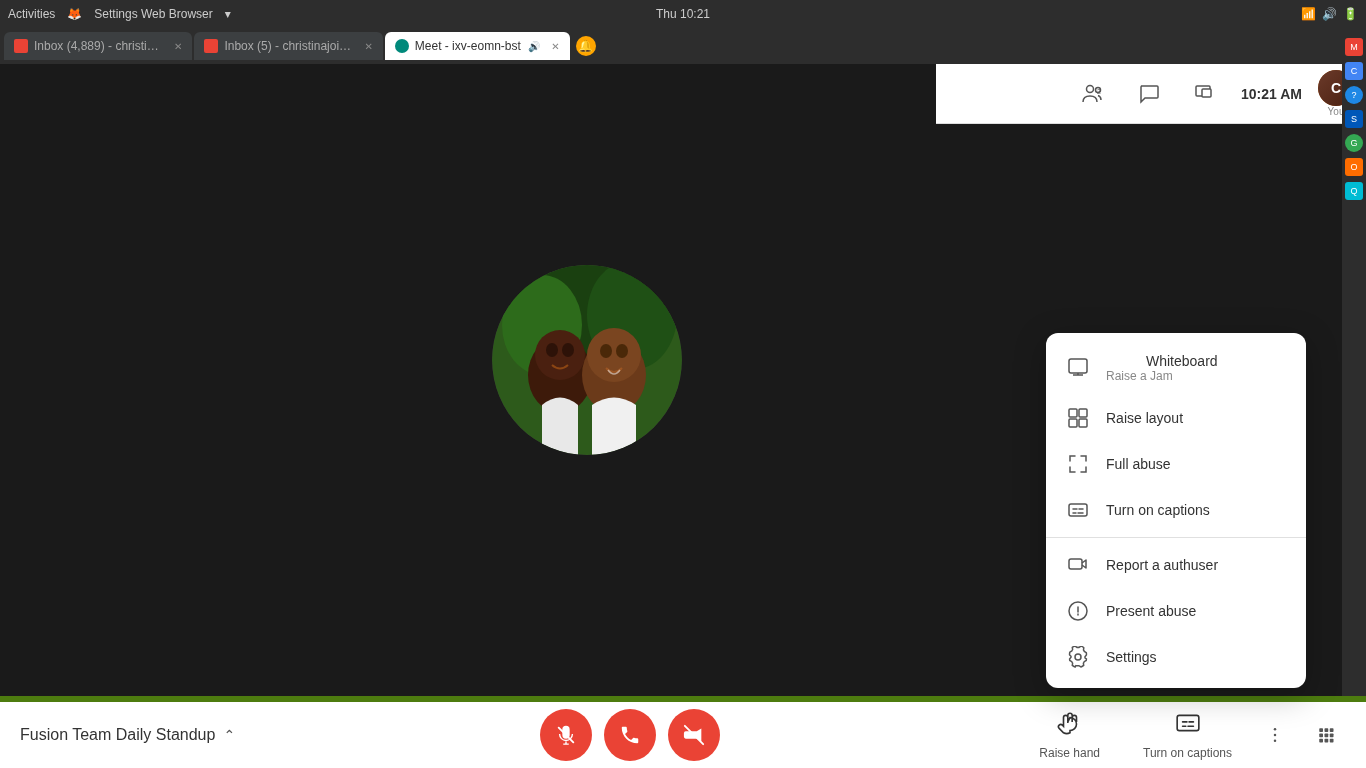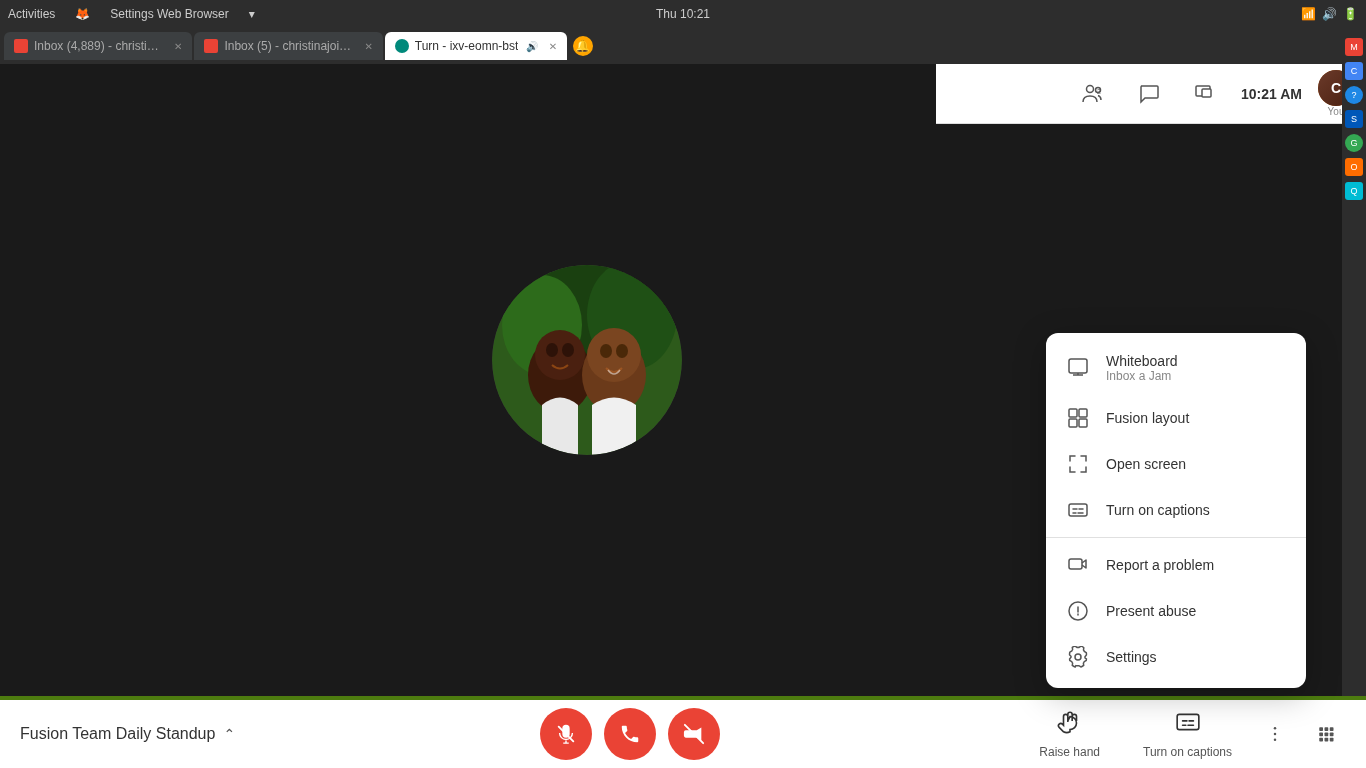--- a/index.html
+++ b/index.html
@@ -3,21 +3,21 @@
   <meta charset="utf-8">
   <style>
     * { margin: 0; padding: 0; box-sizing: border-box; }
     body { width: 1366px; height: 768px; overflow: hidden; font-family: 'Segoe UI', Arial, sans-serif; background: #202124; }
 
     
     .os-bar {
       width: 100%; height: 28px; background: #2d2d2d; display: flex; align-items: center;
       justify-content: space-between; padding: 0 8px; color: #ccc; font-size: 12px;
     }
-    .os-bar-left { display: flex; align-items: center; gap: 20px; }
+    .os-bar-left { display: flex; align-items: center; gap: 12px; }
     .os-bar-center { position: absolute; left: 50%; transform: translateX(-50%); }
     .os-bar-right { display: flex; align-items: center; gap: 6px; margin-left: auto; }
 
     
     .browser-chrome { background: #3c3f41; width: 100%; }
     .tab-bar { display: flex; align-items: center; height: 36px; background: #2d2d2d; padding: 0 4px; gap: 2px; }
     .tab { display: flex; align-items: center; height: 28px; padding: 0 10px; border-radius: 6px 6px 0 0; font-size: 12px; gap: 6px; cursor: pointer; max-width: 200px; }
     .tab.inactive { background: #3c3f41; color: #aaa; }
     .tab.active { background: #ffffff; color: #333; }
     .tab-close { font-size: 10px; color: #888; margin-left: 4px; cursor: pointer; }
@@ -35,21 +35,21 @@
     
     .meet-header { position: absolute; top: 64px; right: 0; height: 60px; width: 430px; background: #fff; display: flex; align-items: center; justify-content: flex-end; padding: 0 12px; gap: 16px; z-index: 10; border-bottom: 1px solid #ddd; }
     .meet-header-btn { width: 40px; height: 40px; background: none; border: none; cursor: pointer; display: flex; align-items: center; justify-content: center; border-radius: 50%; color: #555; }
     .meet-time { font-size: 14px; color: #333; font-weight: 700; }
     .meet-avatar { width: 36px; height: 36px; border-radius: 50%; background: #8B4513; display: flex; align-items: center; justify-content: center; overflow: hidden; position: relative; }
 
     
     .video-area { position: absolute; top: 64px; left: 0; right: 0; bottom: 0; background: #1a1a1a; display: flex; align-items: center; justify-content: center; }
 
     
-    .bottom-bar { position: absolute; bottom: 0; left: 0; right: 0; height: 72px; background: #fff; display: flex; align-items: center; padding: 0 20px; gap: 0; z-index: 20; border-top: 4px solid #4d7c0f; }
+    .bottom-bar { position: absolute; bottom: 0; left: 0; right: 0; height: 72px; background: #fff; display: flex; align-items: center; padding: 0 20px; gap: 0; z-index: 20; border-top: 6px solid #4d7c0f; }
     .meeting-title { font-size: 16px; color: #333; font-weight: 500; display: flex; align-items: center; gap: 8px; min-width: 220px; }
     .meeting-title-chevron { font-size: 14px; color: #555; cursor: pointer; }
     .bottom-controls { display: flex; align-items: center; gap: 12px; flex: 1; justify-content: center; }
     .ctrl-btn { width: 52px; height: 52px; border-radius: 50%; border: none; cursor: pointer; display: flex; align-items: center; justify-content: center; font-size: 20px; }
     .ctrl-btn.red { background: #EA4335; color: #fff; }
     .ctrl-btn.end-call { background: #EA4335; color: #fff; width: 52px; height: 52px; }
     .bottom-right-actions { display: flex; align-items: center; gap: 3px; margin-left: auto; }
     .action-item { display: flex; flex-direction: column; align-items: center; justify-content: center; gap: 4px; padding: 8px 20px; cursor: pointer; border-radius: 8px; }
     .action-item-icon { font-size: 22px; color: #333; }
     .action-item-label { font-size: 12px; color: #555; }
@@ -91,21 +91,21 @@
       <span style="font-size:12px; overflow:hidden; white-space:nowrap; max-width:130px; text-overflow:ellipsis;">Inbox (4,889) - christinall...</span>
       <span class="tab-close">✕</span>
     </div>
     <div class="tab inactive">
       <span class="tab-favicon gmail"></span>
       <span style="font-size:12px; overflow:hidden; white-space:nowrap; max-width:130px; text-overflow:ellipsis;">Inbox (5) - christinajoice...</span>
       <span class="tab-close">✕</span>
     </div>
     <div class="tab active">
       <span class="tab-favicon meet" style="width:14px;height:14px;background:#00897B;border-radius:50%;display:inline-block;"></span>
-      <span style="font-size:12px; overflow:hidden; white-space:nowrap; max-width:130px; text-overflow:ellipsis;">Turn - ixv-eomn-bst</span>
+      <span style="font-size:12px; overflow:hidden; white-space:nowrap; max-width:130px; text-overflow:ellipsis;">Meet - ixv-eomn-bst</span>
       <span style="font-size:10px; color:#888; margin-left:2px;">🔊</span>
       <span class="tab-close">✕</span>
     </div>
     <div style="display:flex;align-items:center;margin-left:4px;">
       <span style="font-size:14px; color:#aaa; background:orange; width:20px; height:20px; border-radius:50%; display:flex; align-items:center; justify-content:center; font-size:12px;">🔔</span>
     </div>
   </div>
 
   <div class="url-bar">
     <button class="nav-btn">‹</button>
@@ -202,44 +202,44 @@
 <div class="context-menu">
 
   <div class="menu-item">
     <span class="menu-item-icon">
       <svg width="22" height="22" viewBox="0 0 22 22" fill="none">
           <rect x="2" y="2" width="18" height="14" rx="2" stroke="#555" stroke-width="1.5"></rect>
           <path d="M6 18h10M11 16v2" stroke="#555" stroke-width="1.5"></path>
         </svg>
     </span>
     <div>
-      <div style="font-size:14px;color:#333;font-weight:500;">Whiteboard</div>
-      <div style="font-size:12px;color:#888;">Inbox a Jam</div>
+      <div style="font-size:14px;color:#333;font-weight:500;margin-left:40px;">Whiteboard</div>
+      <div style="font-size:12px;color:#888;">Raise a Jam</div>
     </div>
   </div>
 
   <div class="menu-item">
     <span class="menu-item-icon">
       <svg width="22" height="22" viewBox="0 0 22 22" fill="none">
           <rect x="2" y="2" width="8" height="8" rx="1" stroke="#555" stroke-width="1.5"></rect>
           <rect x="12" y="2" width="8" height="8" rx="1" stroke="#555" stroke-width="1.5"></rect>
           <rect x="2" y="12" width="8" height="8" rx="1" stroke="#555" stroke-width="1.5"></rect>
           <rect x="12" y="12" width="8" height="8" rx="1" stroke="#555" stroke-width="1.5"></rect>
         </svg>
     </span>
-    <span class="menu-item-text">Fusion layout</span>
+    <span class="menu-item-text">Raise layout</span>
   </div>
 
   <div class="menu-item">
     <span class="menu-item-icon">
       <svg width="22" height="22" viewBox="0 0 22 22" fill="none">
           <path d="M3 8V3h5M3 14v5h5M19 8V3h-5M19 14v5h-5" stroke="#555" stroke-width="1.5" stroke-linecap="round"></path>
         </svg>
     </span>
-    <span class="menu-item-text">Open screen</span>
+    <span class="menu-item-text">Full abuse</span>
   </div>
 
   <div class="menu-item">
     <span class="menu-item-icon">
       <svg width="22" height="22" viewBox="0 0 22 22" fill="none">
           <rect x="2" y="5" width="18" height="12" rx="2" stroke="#555" stroke-width="1.5"></rect>
           <path d="M6 10h4M12 10h4M6 14h3M11 14h5" stroke="#555" stroke-width="1.5" stroke-linecap="round"></path>
         </svg>
     </span>
     <span class="menu-item-text">Turn on captions</span>
@@ -248,21 +248,21 @@
 
   <div class="menu-separator"></div>
 
   <div class="menu-item">
     <span class="menu-item-icon">
       <svg width="22" height="22" viewBox="0 0 22 22" fill="none">
           <rect x="2" y="5" width="13" height="10" rx="2" stroke="#555" stroke-width="1.5"></rect>
           <path d="M15 9l4-3v8l-4-3" stroke="#555" stroke-width="1.5" stroke-linejoin="round"></path>
         </svg>
     </span>
-    <span class="menu-item-text">Report a problem</span>
+    <span class="menu-item-text">Report a authuser</span>
   </div>
 
   <div class="menu-item">
     <span class="menu-item-icon">
       <svg width="22" height="22" viewBox="0 0 22 22" fill="none">
           <circle cx="11" cy="11" r="9" stroke="#555" stroke-width="1.5"></circle>
           <path d="M11 7v5M11 14v1" stroke="#555" stroke-width="1.5" stroke-linecap="round"></path>
         </svg>
     </span>
     <span class="menu-item-text">Present abuse</span>

